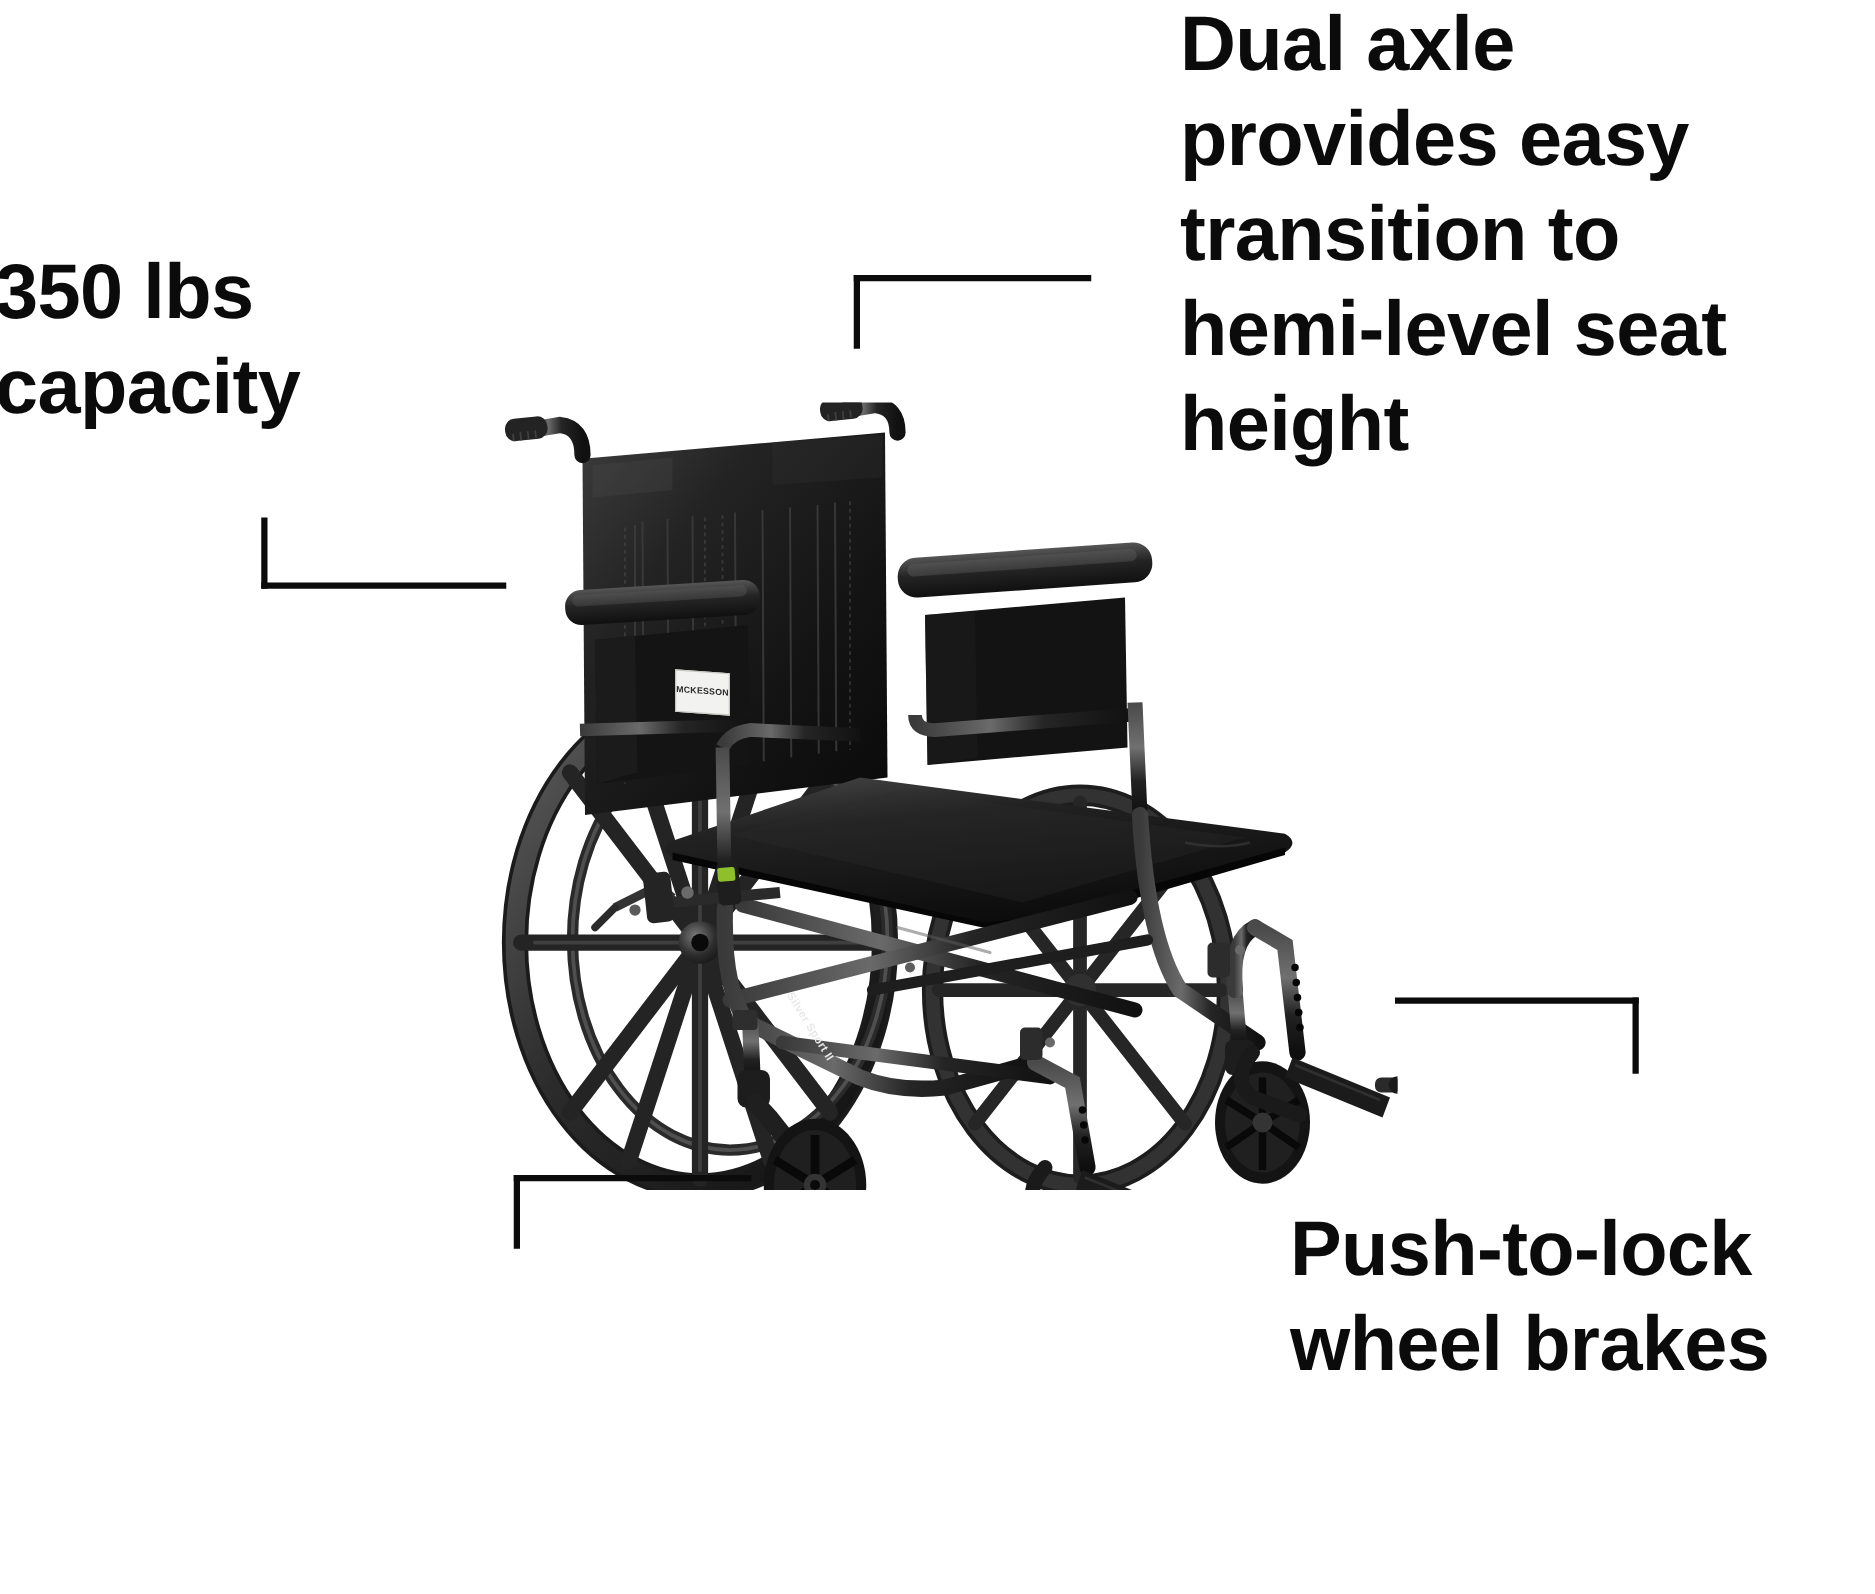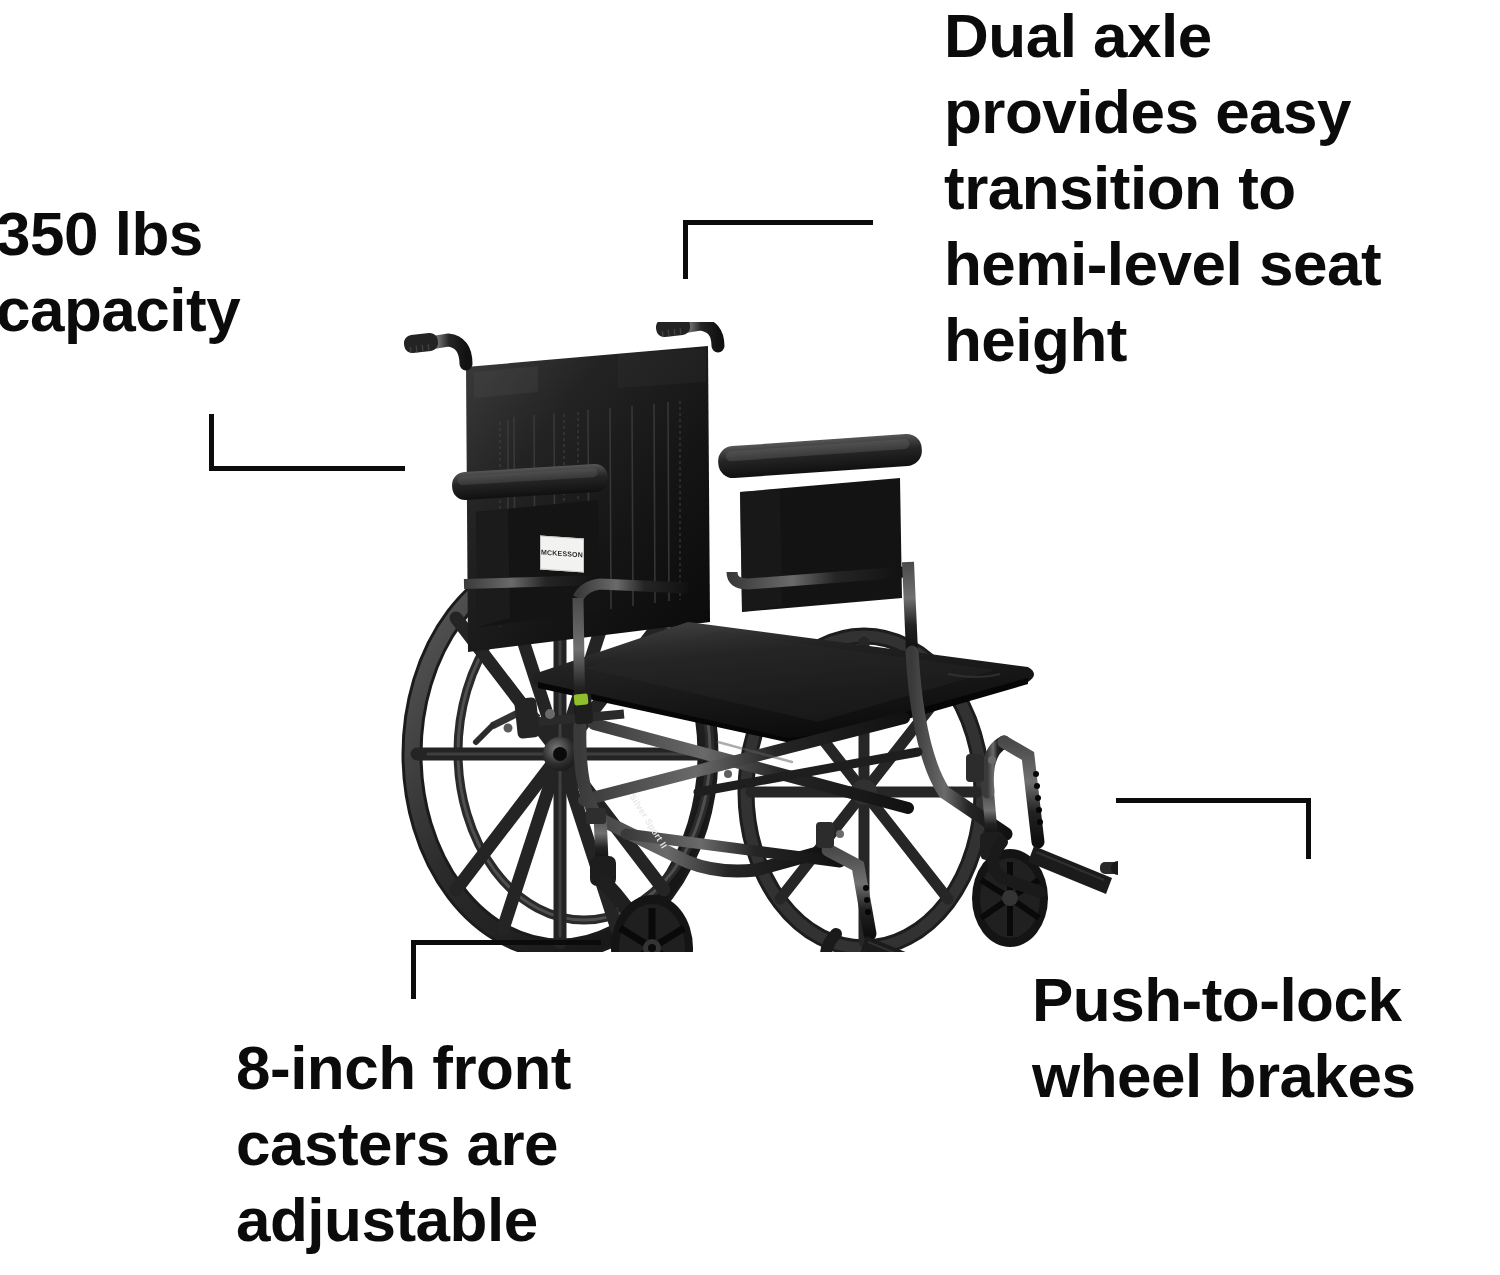--- a/index.html
+++ b/index.html
@@ -451,20 +451,17 @@
 
   <div class="callout-text" id="callout-capacity-text">350 lbs
 capacity</div>
 
   <div class="callout-text" id="callout-dualaxle-text">Dual axle
 provides easy
 transition to
 hemi-level seat
 height</div>
 
-  <div class="callout-text" id="callout-casters-text">8-inch front
-casters are
-adjustable</div>
 
   <div class="callout-text" id="callout-brakes-text">Push-to-lock
 wheel brakes</div>
 
 </div>
 
 </body></html>

